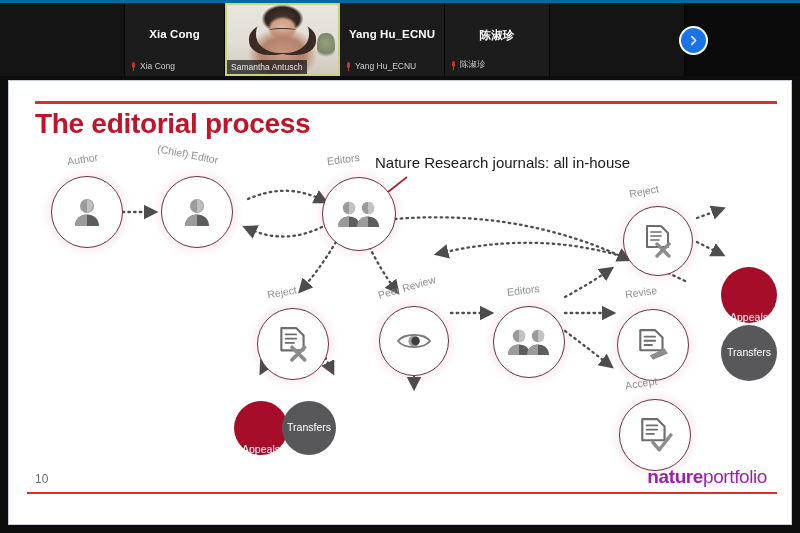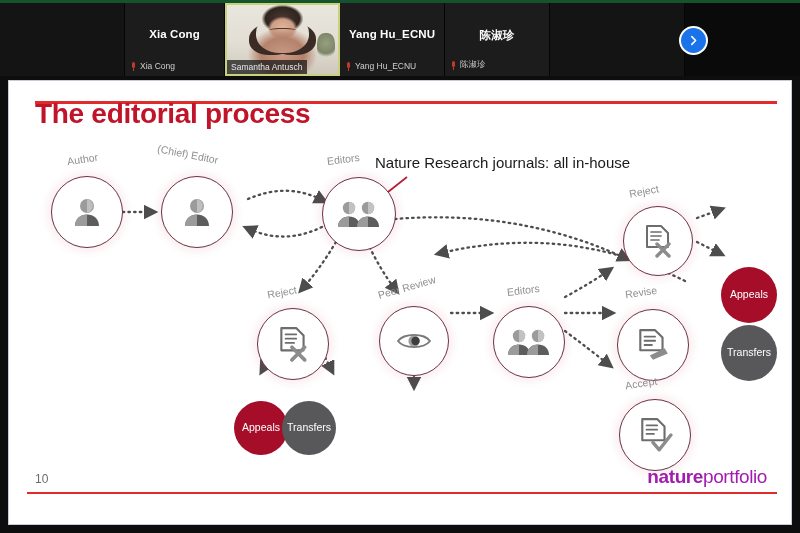--- a/index.html
+++ b/index.html
@@ -7,21 +7,21 @@
     width:800px;height:533px;overflow:hidden;
     background:#0d0d0d;
     font-family:"Liberation Sans", sans-serif;
   }
   .app{position:relative;width:800px;height:533px;}
 
   
   .filmstrip{
     position:absolute;left:0;top:0;width:800px;height:76px;
     background:#0a0a0a;
-    border-top:3px solid #14532d;
+    border-top:3px solid #0369a1;
     box-sizing:border-box;
   }
   .strip-inner{position:relative;width:100%;height:100%;display:flex;}
   .tile{
     position:relative;height:100%;
     background:#1c1c1c;
     border-right:1px solid #050505;
     box-sizing:border-box;
     flex:0 0 auto;
   }
@@ -115,21 +115,21 @@
     background:#ffffff;
     border:1px solid #c7ccd6;
     box-sizing:border-box;
     overflow:hidden;
   }
   .top-rule{
     position:absolute;left:26px;top:20px;width:742px;height:3px;
     background:#e02b2b;
   }
   .slide-title{
-    position:absolute;left:26px;top:17px;
+    position:absolute;left:26px;top:27px;
     color:#bf1429;
     font-size:28px;font-weight:bold;
     letter-spacing:-.3px;
     white-space:nowrap;
   }
   .callout{
     position:absolute;left:366px;top:50px;
     color:#1a1a1a;font-size:15px;
     white-space:nowrap;
     margin-top:23px;
@@ -171,21 +171,21 @@
     font-size:10.5px;
     white-space:nowrap;
     pointer-events:none;
   }
   .node.solid{
     color:#ffffff;
     font-size:10.5px;
     text-align:center;
     line-height:1.05;
   }
-  .solid.red{background:#a50d28;}
+  .solid.red{background:#a50d28;align-items:flex-end;}
   .solid.grey{background:#58585b;}
 
   .ic{display:block;}
 </style>
 </head>
 <body>
 
 <div class="app">
 
   <div class="filmstrip">

